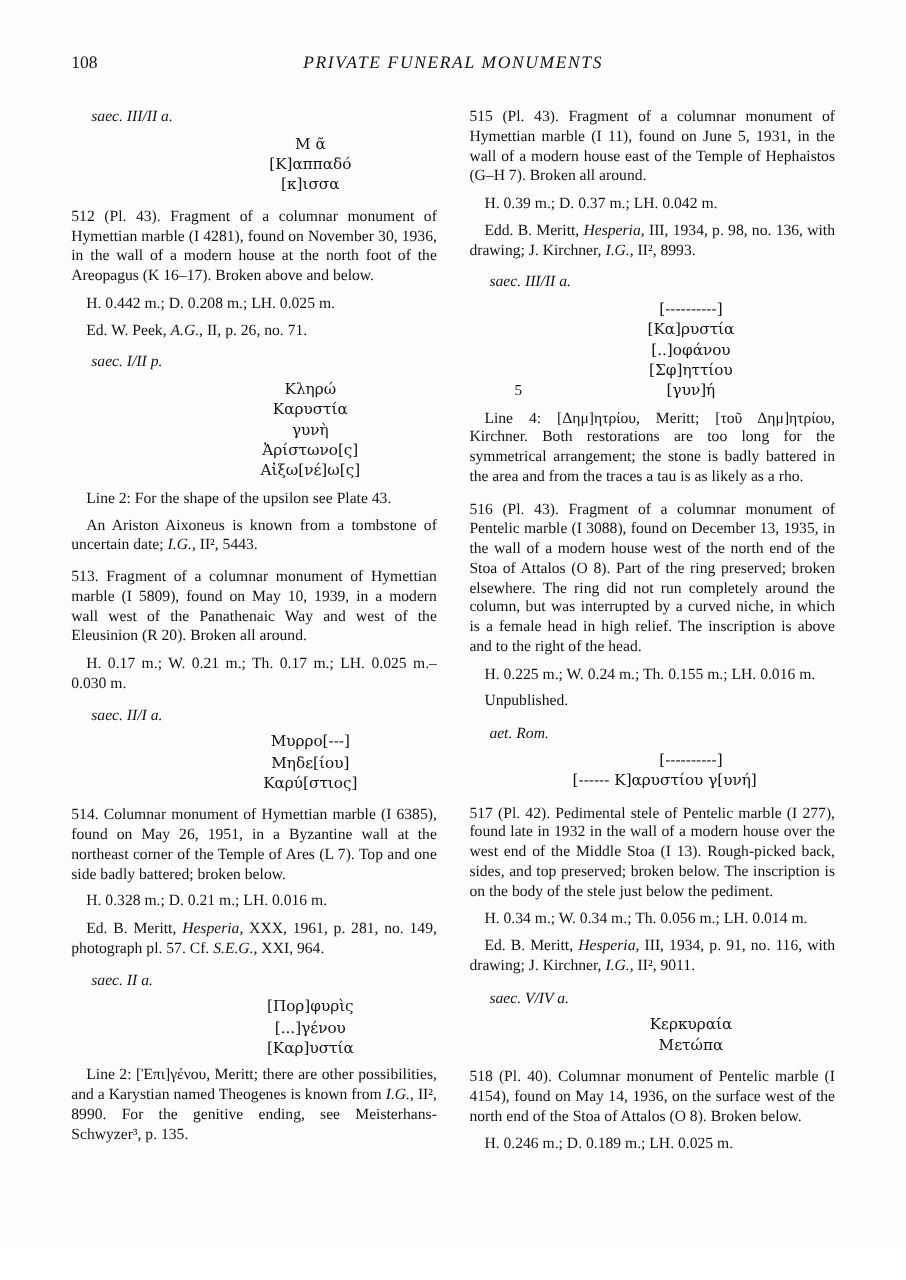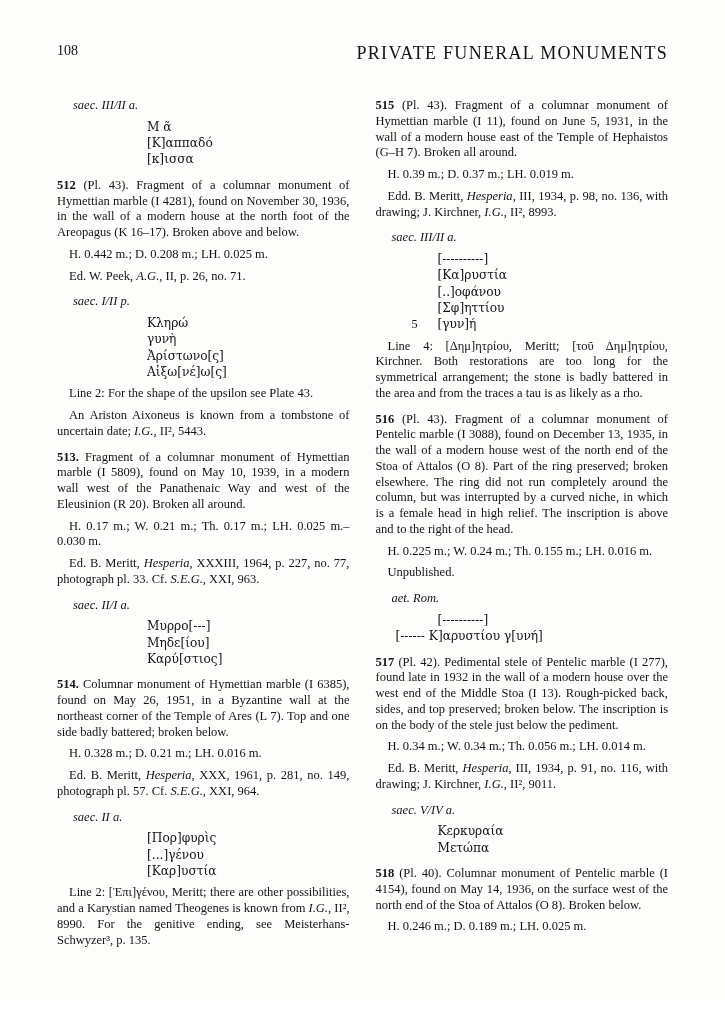--- a/index.html
+++ b/index.html
@@ -22,53 +22,54 @@
     height: 20px;
     margin-bottom: 24px;
   }
   .page-num {
     position: absolute;
     left: 0; top: 0;
     font-size: 14px;
   }
   .page-title {
     display: block;
-    text-align: right;
-    font-size: 18px;
+    text-align: center;
+    font-size: 14px;
     letter-spacing: 1.3px;
+    font-style: italic;
   }
   .columns {
     display: grid;
     grid-template-columns: 1fr 1fr;
     column-gap: 26px;
   }
   .col { min-width: 0; }
   .entry { margin-top: 10px; }
-  .entry:first-child { margin-top: 12px; }
+  .entry:first-child { margin-top: 0; }
   p { margin: 0; text-align: justify; }
   .heading { text-indent: 0; }
-  .entry-num { font-weight: bold; }
+  .entry-num { font-weight: normal; }
   .para { margin-top: 6px; text-indent: 12px; }
   .date-line {
     font-style: italic;
     text-align: left;
     text-indent: 0;
     margin: 10px 0 4px 16px;
   }
   .entry:first-child > .date-line:first-child { margin-top: 0; }
   .greek {
     margin: 5px 0 6px 90px;
     font-family: "DejaVu Serif", serif;
     font-size: 12.2px;
   }
   .col-right .greek { margin-left: 62px; }
   .greek.g516 { margin-left: 20px; }
   .greek-line {
     position: relative;
-    text-align: left;
+    text-align: center;
     white-space: nowrap;
     line-height: 1.34;
   }
   .g516 .greek-line:first-child { padding-left: 42px; }
   .lnum {
     position: absolute;
     left: -26px;
     top: 0;
     font-family: "Liberation Serif", "DejaVu Serif", serif;
   }
@@ -97,32 +98,32 @@
         </div>
       </section>
 
       <section class="entry">
         <p class="heading"><b class="entry-num">512</b><span> (Pl. 43). Fragment of a columnar monument of Hymettian marble (I 4281), found on November 30, 1936, in the wall of a modern house at the north foot of the Areopagus (K 16–17). Broken above and below.</span></p>
         <p class="para">H. 0.442 m.; D. 0.208 m.; LH. 0.025 m.</p>
         <p class="para">Ed. W. Peek, <i>A.G.</i>, II, p. 26, no. 71.</p>
         <p class="date-line">saec. I/II p.</p>
         <div class="greek">
           <div class="greek-line">Κληρώ</div>
+          <div class="greek-line">Καρυστία</div>
           <div class="greek-line">γυνὴ</div>
           <div class="greek-line">Ἀρίστωνο[ς]</div>
           <div class="greek-line">Αἰξω[νέ]ω[ς]</div>
         </div>
         <p class="para">Line 2: For the shape of the upsilon see Plate 43.</p>
         <p class="para">An Ariston Aixoneus is known from a tombstone of uncertain date; <i>I.G.</i>, II², 5443.</p>
       </section>
 
       <section class="entry">
         <p class="heading"><b class="entry-num">513.</b><span> Fragment of a columnar monument of Hymettian marble (I 5809), found on May 10, 1939, in a modern wall west of the Panathenaic Way and west of the Eleusinion (R 20). Broken all around.</span></p>
         <p class="para">H. 0.17 m.; W. 0.21 m.; Th. 0.17 m.; LH. 0.025 m.–0.030 m.</p>
-        <p class="para">Ed. B. Meritt, <i>Hesperia</i>, XXXIII, 1964, p. 227, no. 77, photograph pl. 33. Cf. <i>S.E.G.</i>, XXI, 963.</p>
         <p class="date-line">saec. II/I a.</p>
         <div class="greek">
           <div class="greek-line">Μυρρο[---]</div>
           <div class="greek-line">Μηδε[ίου]</div>
           <div class="greek-line">Καρύ[στιος]</div>
         </div>
       </section>
 
       <section class="entry">
         <p class="heading"><b class="entry-num">514.</b><span> Columnar monument of Hymettian marble (I 6385), found on May 26, 1951, in a Byzantine wall at the northeast corner of the Temple of Ares (L 7). Top and one side badly battered; broken below.</span></p>
@@ -136,21 +137,21 @@
         </div>
         <p class="para">Line 2: [Ἐπι]γένου, Meritt; there are other possibilities, and a Karystian named Theogenes is known from <i>I.G.</i>, II², 8990. For the genitive ending, see Meisterhans-Schwyzer³, p. 135.</p>
       </section>
 
     </div>
 
     <div class="col col-right">
 
       <section class="entry">
         <p class="heading"><b class="entry-num">515</b><span> (Pl. 43). Fragment of a columnar monument of Hymettian marble (I 11), found on June 5, 1931, in the wall of a modern house east of the Temple of Hephaistos (G–H 7). Broken all around.</span></p>
-        <p class="para">H. 0.39 m.; D. 0.37 m.; LH. 0.019 m.</p>
+        <p class="para">H. 0.39 m.; D. 0.37 m.; LH. 0.042 m.</p>
         <p class="para">Edd. B. Meritt, <i>Hesperia</i>, III, 1934, p. 98, no. 136, with drawing; J. Kirchner, <i>I.G.</i>, II², 8993.</p>
         <p class="date-line">saec. III/II a.</p>
         <div class="greek">
           <div class="greek-line">[----------]</div>
           <div class="greek-line">[Κα]ρυστία</div>
           <div class="greek-line">[..]οφάνου</div>
           <div class="greek-line">[Σφ]ηττίου</div>
           <div class="greek-line"><span class="lnum">5</span><span>[γυν]ή</span></div>
         </div>
         <p class="para">Line 4: [Δημ]ητρίου, Meritt; [τοῦ Δημ]ητρίου, Kirchner. Both restorations are too long for the symmetrical arrangement; the stone is badly battered in the area and from the traces a tau is as likely as a rho.</p>

